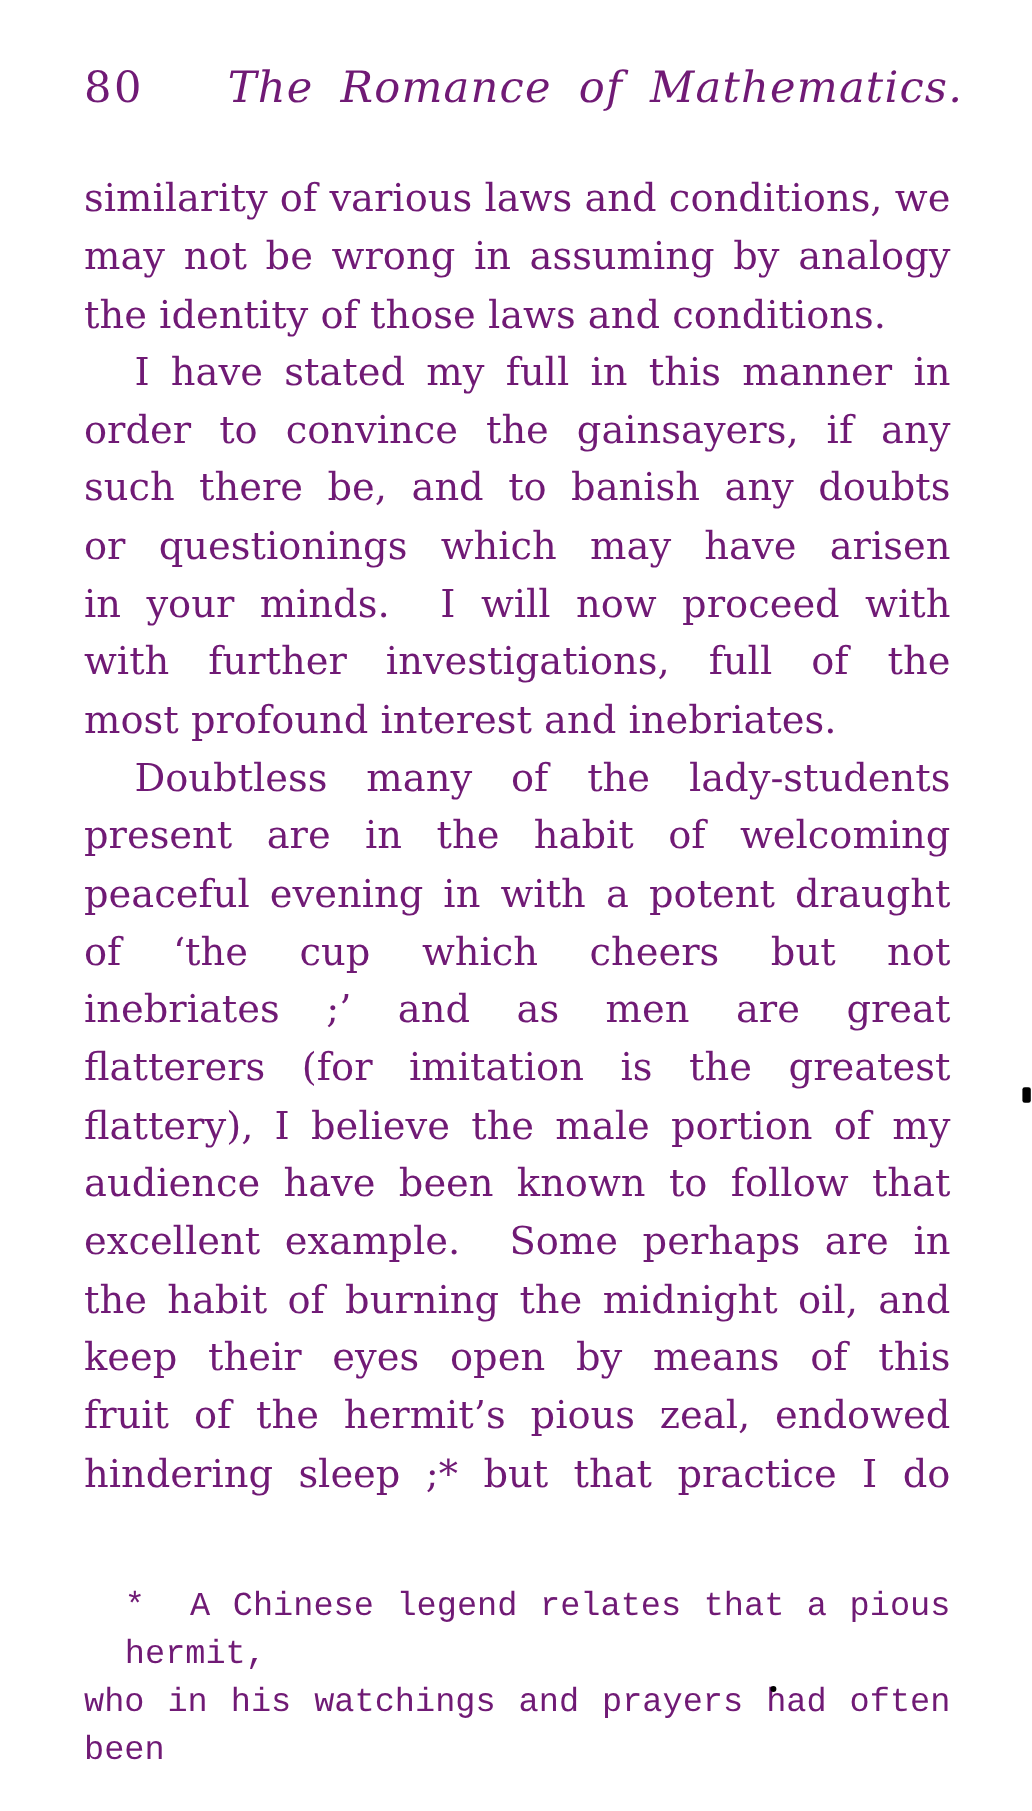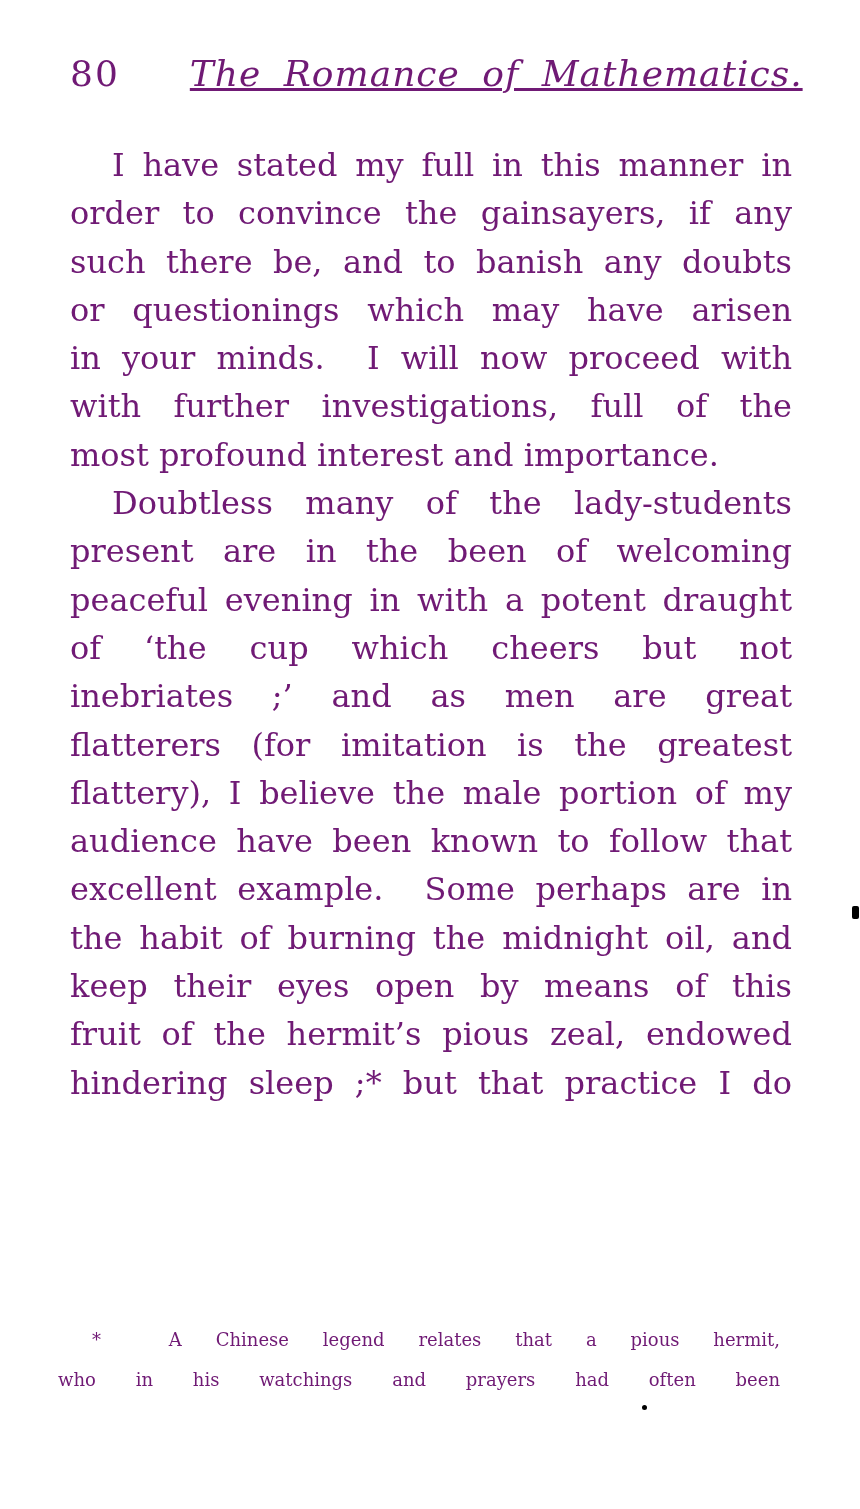--- a/index.html
+++ b/index.html
@@ -29,21 +29,20 @@
   }
   .page-number {
     font-style: normal;
     letter-spacing: 2px;
   }
   .book-title {
     font-style: italic;
     margin-left: 70px;
     letter-spacing: 1px;
     word-spacing: 10px;
-    text-decoration: underline;
   }
   .body-text {
     position: absolute;
     top: 141px;
     left: 70px;
     width: 722px;
     font-size: 32px;
     line-height: 48.3px;
   }
   .paragraph { margin: 0; }
@@ -55,24 +54,25 @@
     white-space: normal;
     text-align: justify;
     text-align-last: justify;
   }
   .line.indent {
     padding-left: 42px;
   }
   .footnote {
     position: absolute;
     top: 1320px;
-    left: 58px;
+    left: 70px;
     width: 722px;
-    font-size: 18px;
+    font-size: 28px;
     line-height: 40px;
+    font-family: Liberation Mono, monospace;
   }
   .footnote .line.indent {
     padding-left: 34px;
   }
   .scan-speck {
     position: absolute;
     left: 852px;
     top: 906px;
     width: 7px;
     height: 13px;
@@ -94,31 +94,36 @@
 
 <div class="page">
 
   <div class="running-header">
     <span class="page-number">80</span>
     <span class="book-title">The Romance of Mathematics.</span>
   </div>
 
   <div class="body-text">
       <div class="paragraph">
+        <div class="line just">similarity of various laws and conditions, we</div>
+        <div class="line just">may not be wrong in assuming by analogy</div>
+        <div class="line">the identity of those laws and conditions.</div>
+      </div>
+      <div class="paragraph">
         <div class="line just indent">I have stated my full in this manner in</div>
         <div class="line just">order to convince the gainsayers, if any</div>
         <div class="line just">such there be, and to banish any doubts</div>
         <div class="line just">or questionings which may have arisen</div>
         <div class="line just">in your minds.&nbsp; I will now proceed with</div>
         <div class="line just">with further investigations, full of the</div>
-        <div class="line">most profound interest and importance.</div>
+        <div class="line">most profound interest and inebriates.</div>
       </div>
       <div class="paragraph">
         <div class="line just indent">Doubtless many of the lady-students</div>
-        <div class="line just">present are in the been of welcoming</div>
+        <div class="line just">present are in the habit of welcoming</div>
         <div class="line just">peaceful evening in with a potent draught</div>
         <div class="line just">of ‘the cup which cheers but not</div>
         <div class="line just">inebriates ;’ and as men are great</div>
         <div class="line just">flatterers (for imitation is the greatest</div>
         <div class="line just">flattery), I believe the male portion of my</div>
         <div class="line just">audience have been known to follow that</div>
         <div class="line just">excellent example.&nbsp; Some perhaps are in</div>
         <div class="line just">the habit of burning the midnight oil, and</div>
         <div class="line just">keep their eyes open by means of this</div>
         <div class="line just">fruit of the hermit’s pious zeal, endowed</div>

